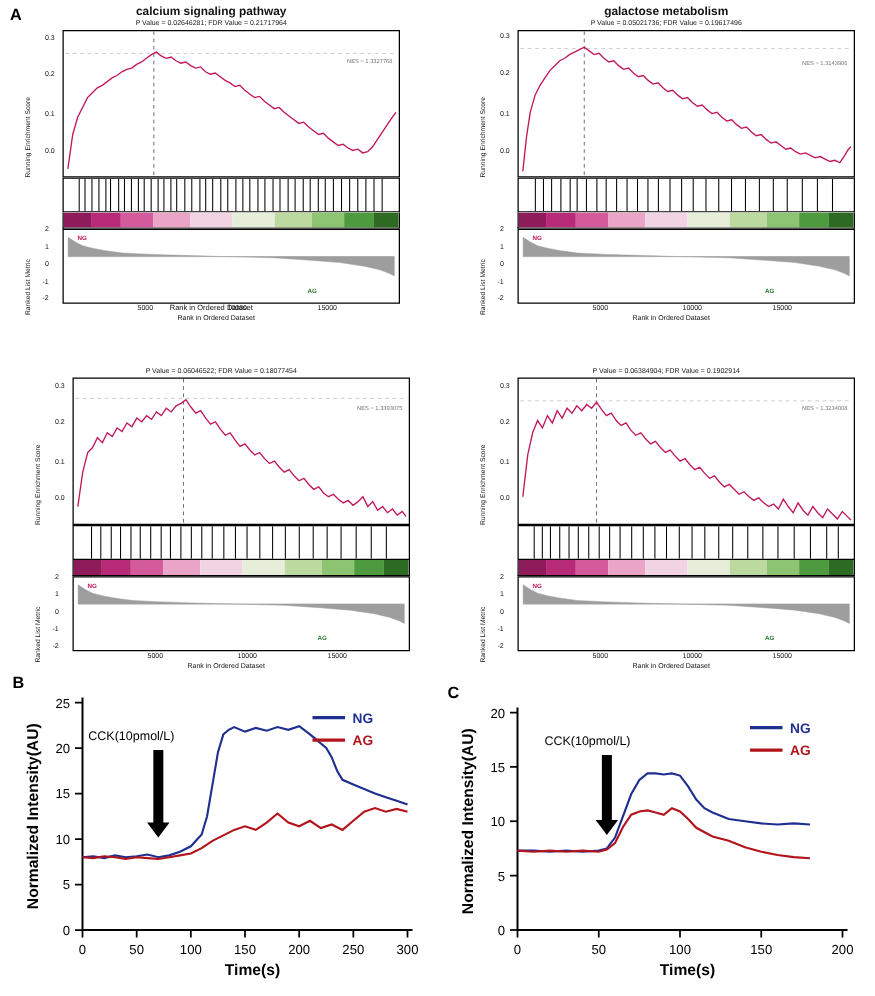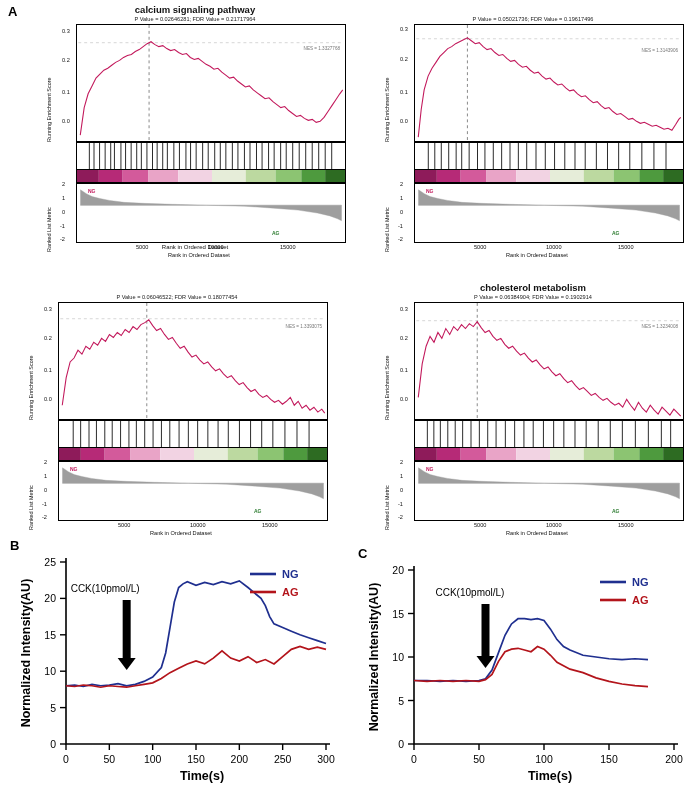--- a/index.html
+++ b/index.html
@@ -29,21 +29,21 @@
   .lp-ann{font-size:10px;font-family:"Liberation Sans",sans-serif;}
   .leg{font-size:11px;font-weight:bold;font-family:"Liberation Sans",sans-serif;}
 </style>
 </head>
 <body>
 
 <div class="panel-letter" style="left:8px;top:4px;">A</div>
 <div class="panel-letter" style="left:10px;top:538px;">B</div>
 <div class="panel-letter" style="left:358px;top:546px;">C</div>
 
-<div class="gsea" id="g0" style="left:40px;top:4px;">
+<div class="gsea" id="g0" style="left:14px;top:4px;">
   <div class="title">calcium signaling pathway</div>
   <div class="sub">P Value = 0.02646281; FDR Value = 0.21717964</div>
   <div class="ylabel" style="left:6px;top:138px;">Running Enrichment Score</div>
   <div class="ylabel" style="left:6px;top:248px;">Ranked List Metric</div>
   <div class="xtitle" style="left:0;top:240px;">Rank in Ordered Dataset</div>
 
   <svg class="plotbox enrich" style="width:270px;height:118px;" viewBox="0 0 270 118">
     <line x1="0" y1="18" x2="270" y2="18" stroke="#bbb" stroke-width="0.6" stroke-dasharray="3,3"></line>
     <line x1="72" y1="0" x2="72" y2="118" stroke="#555" stroke-width="0.7" stroke-dasharray="3,3"></line>
     <polyline fill="none" stroke="#c2185b" stroke-width="1.1" points="2,112 6,84 10,70 14,62 18,54 22,50 26,46 30,44 34,41 38,38 42,36 46,33 50,31 54,30 58,27 62,25 66,22 70,19 74,17 78,20 82,22 86,21 90,24 94,26 98,25 102,28 106,30 110,29 114,33 118,35 122,34 126,37 130,40 134,42 138,45 142,44 146,48 150,51 154,54 158,53 162,57 166,60 170,63 174,62 178,66 182,69 186,72 190,75 194,74 198,78 202,81 206,84 210,83 214,87 218,90 222,93 226,92 230,95 234,97 238,96 242,99 246,98 250,94 254,88 258,82 262,76 266,70 269,66"></polyline>
@@ -126,20 +126,21 @@
   <div class="axlab" style="left:22px;top:205px;">0</div>
   <div class="axlab" style="left:20px;top:219px;">-1</div>
   <div class="axlab" style="left:20px;top:232px;">-2</div>
   <div class="axlab" style="left:96px;top:240px;">5000</div>
   <div class="axlab" style="left:168px;top:240px;">10000</div>
   <div class="axlab" style="left:240px;top:240px;">15000</div>
   <div class="axlab" style="left:128px;top:248px;">Rank in Ordered Dataset</div>
 </div>
 
 <div class="gsea" id="g1" style="left:378px;top:4px;">
+  <div class="title">galactose metabolism</div>
   <div class="sub">P Value = 0.05021736; FDR Value = 0.19617496</div>
   <div class="ylabel" style="left:6px;top:138px;">Running Enrichment Score</div>
   <div class="ylabel" style="left:6px;top:248px;">Ranked List Metric</div>
 
   <svg class="plotbox enrich" style="width:270px;height:118px;" viewBox="0 0 270 118">
     <line x1="0" y1="14" x2="270" y2="14" stroke="#bbb" stroke-width="0.6" stroke-dasharray="3,3"></line>
     <line x1="52" y1="0" x2="52" y2="118" stroke="#555" stroke-width="0.7" stroke-dasharray="3,3"></line>
     <polyline fill="none" stroke="#c2185b" stroke-width="1.1" points="2,114 5,86 8,66 12,52 16,44 20,38 24,32 28,28 32,24 36,22 40,19 44,17 48,15 52,13 56,16 60,19 64,18 68,22 72,25 76,24 80,28 84,31 88,30 92,34 96,37 100,36 104,40 108,43 112,42 116,46 120,49 124,48 128,52 132,55 136,54 140,58 144,61 148,60 152,64 156,67 160,66 164,70 168,73 172,72 176,76 180,79 184,78 188,82 192,85 196,84 200,88 204,91 208,90 212,93 216,96 220,95 224,98 228,100 232,99 236,101 240,103 244,102 248,104 252,106 256,105 260,107 264,101 267,96 269,94"></polyline>
   </svg>
   <div class="nes" style="right:10px;top:44px;">NES = 1.3143906</div>
@@ -281,21 +282,20 @@
   <div class="axlab" style="left:22px;top:205px;">0</div>
   <div class="axlab" style="left:20px;top:219px;">-1</div>
   <div class="axlab" style="left:20px;top:232px;">-2</div>
   <div class="axlab" style="left:96px;top:240px;">5000</div>
   <div class="axlab" style="left:168px;top:240px;">10000</div>
   <div class="axlab" style="left:240px;top:240px;">15000</div>
   <div class="axlab" style="left:128px;top:248px;">Rank in Ordered Dataset</div>
 </div>
 
 <div class="gsea" id="g3" style="left:378px;top:282px;">
-  <div class="title">cholesterol metabolism</div>
   <div class="sub">P Value = 0.06384904; FDR Value = 0.1902914</div>
   <div class="ylabel" style="left:6px;top:138px;">Running Enrichment Score</div>
   <div class="ylabel" style="left:6px;top:248px;">Ranked List Metric</div>
 
   <svg class="plotbox enrich" style="width:270px;height:118px;" viewBox="0 0 270 118">
     <line x1="0" y1="18" x2="270" y2="18" stroke="#bbb" stroke-width="0.6" stroke-dasharray="3,3"></line>
     <line x1="62" y1="0" x2="62" y2="118" stroke="#555" stroke-width="0.7" stroke-dasharray="3,3"></line>
     <polyline fill="none" stroke="#c2185b" stroke-width="1.1" points="2,96 6,62 10,44 14,34 18,40 22,30 26,36 30,26 34,32 38,24 42,28 46,22 50,26 54,21 58,24 62,19 66,25 70,30 74,28 78,34 82,38 86,36 90,42 94,46 98,44 102,49 106,53 110,51 114,56 118,60 122,58 126,63 130,67 134,65 138,70 142,74 146,72 150,77 154,81 158,79 162,84 166,88 170,86 174,90 178,94 182,92 186,96 190,99 194,97 198,101 202,104 206,102 210,106 214,98 218,104 222,109 226,101 230,107 234,111 238,104 242,109 246,113 250,106 254,110 258,114 262,108 266,112 269,115"></polyline>
   </svg>
   <div class="nes" style="right:10px;top:42px;">NES = 1.3234008</div>

